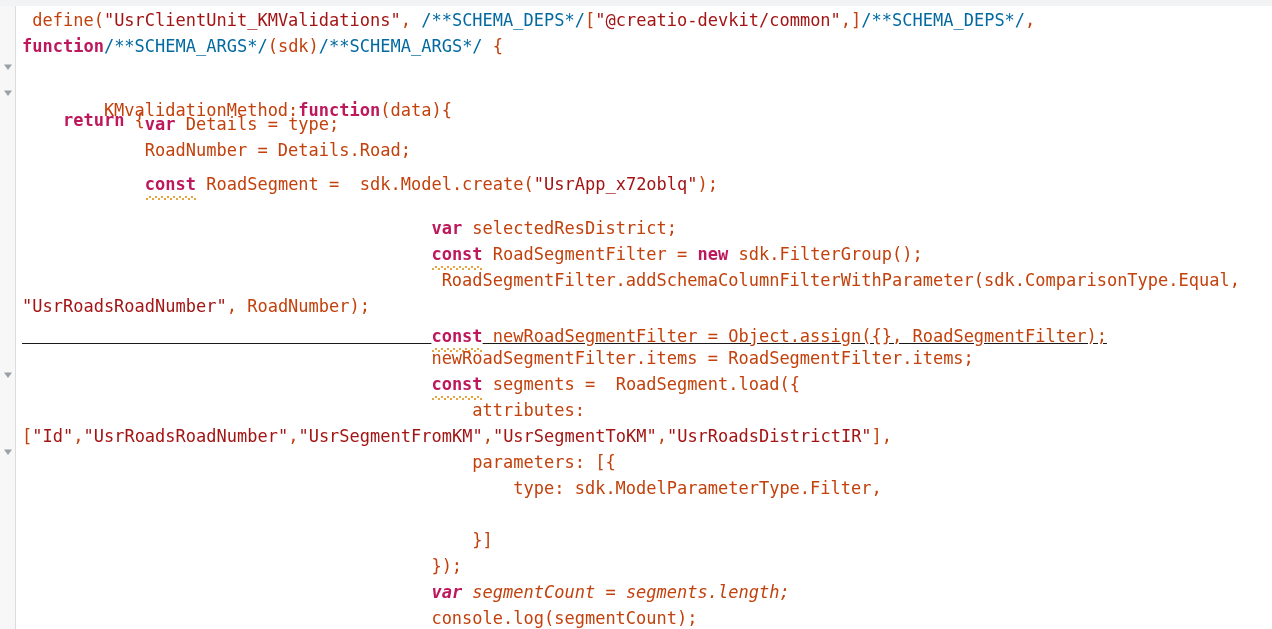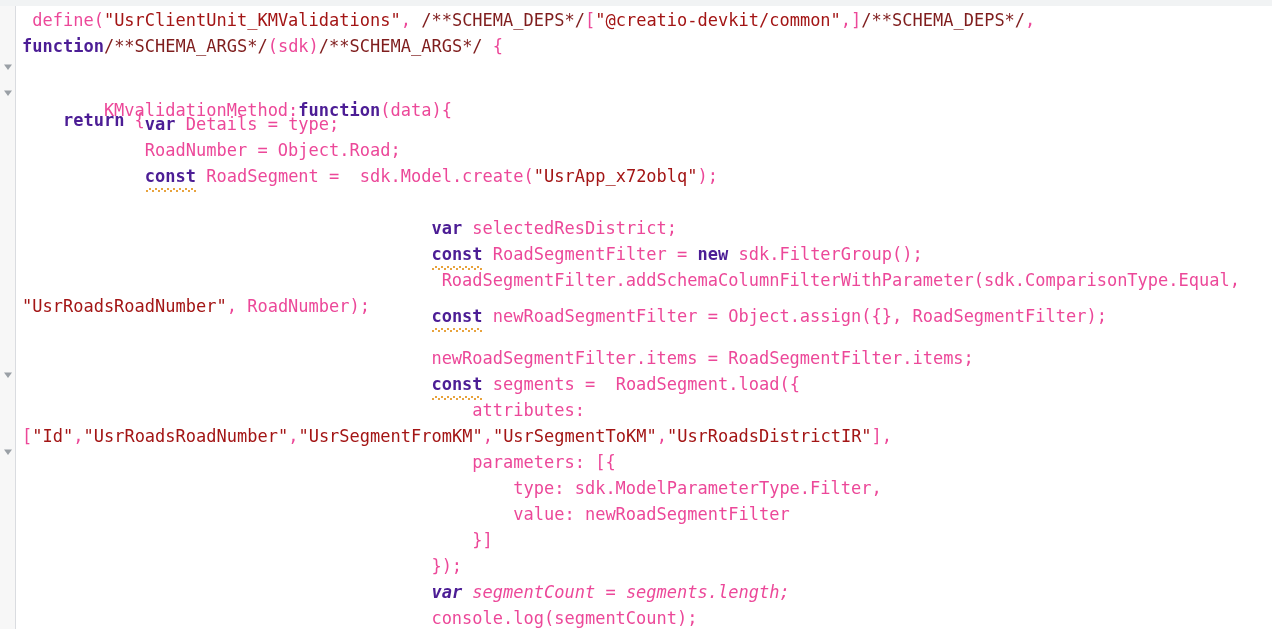--- a/index.html
+++ b/index.html
@@ -69,24 +69,24 @@
     height: 25.6px;
     line-height: 25.6px;
     font-size: 17px;
     letter-spacing: 0px;
     white-space: pre;
     color: #1a1a1a;
     font-family: "DejaVu Sans Mono", "Liberation Mono", monospace;
   }
 
   
-  .tok-plain    { color: #ec4899; }
-  .tok-keyword  { color: #4c1d95; font-weight: bold; }
+  .tok-plain    { color: #c2410c; }
+  .tok-keyword  { color: #be185d; font-weight: bold; }
   .tok-string   { color: #a31515; }
-  .tok-comment  { color: #7f1d1d; }
+  .tok-comment  { color: #0369a1; }
 
   
   .squiggle {
     position: relative;
     display: inline-block;
   }
   .squiggle::after {
     content: "";
     position: absolute;
     left: 0;
@@ -129,33 +129,32 @@
         </svg>
       </div>
     </div>
 
   <div class="code-surface" id="code-surface">
       <div class="code-line" style="top: 2px;"><span class="tok-plain"> define(</span><span class="tok-string">"UsrClientUnit_KMValidations"</span><span class="tok-plain">, </span><span class="tok-comment">/**SCHEMA_DEPS*/</span><span class="tok-plain">[</span><span class="tok-string">"@creatio-devkit/common"</span><span class="tok-plain">,]</span><span class="tok-comment">/**SCHEMA_DEPS*/</span><span class="tok-plain">,</span></div>
       <div class="code-line" style="top: 28px;"><span class="tok-keyword">function</span><span class="tok-comment">/**SCHEMA_ARGS*/</span><span class="tok-plain">(sdk)</span><span class="tok-comment">/**SCHEMA_ARGS*/</span><span class="tok-plain"> {</span></div>
       <div class="code-line" style="top: 54px; margin-top: 48px;"><span class="tok-plain">    </span><span class="tok-keyword">return</span><span class="tok-plain"> {</span></div>
       <div class="code-line" style="top: 80px; margin-top: 12px;"><span class="tok-plain">        KMvalidationMethod:</span><span class="tok-keyword">function</span><span class="tok-plain">(data){</span></div>
       <div class="code-line" style="top: 106px;"><span class="tok-plain">            </span><span class="tok-keyword">var</span><span class="tok-plain"> Details = type;</span></div>
-      <div class="code-line" style="top: 132px;"><span class="tok-plain">            RoadNumber = Object.Road;</span></div>
-      <div class="code-line" style="top: 158px;"><span class="tok-plain">            </span><span class="tok-keyword squiggle">const</span><span class="tok-plain"> RoadSegment =  sdk.Model.create(</span><span class="tok-string">"UsrApp_x72oblq"</span><span class="tok-plain">);</span></div>
+      <div class="code-line" style="top: 132px;"><span class="tok-plain">            RoadNumber = Details.Road;</span></div>
+      <div class="code-line" style="top: 166px;"><span class="tok-plain">            </span><span class="tok-keyword squiggle">const</span><span class="tok-plain"> RoadSegment =  sdk.Model.create(</span><span class="tok-string">"UsrApp_x72oblq"</span><span class="tok-plain">);</span></div>
       <div class="code-line" style="top: 236px;"><span class="tok-plain">                                        </span><span class="tok-keyword squiggle">const</span><span class="tok-plain"> RoadSegmentFilter = </span><span class="tok-keyword">new</span><span class="tok-plain"> sdk.FilterGroup();</span></div>
       <div class="code-line" style="top: 210px;"><span class="tok-plain">                                        </span><span class="tok-keyword">var</span><span class="tok-plain"> selectedResDistrict;</span></div>
       <div class="code-line" style="top: 262px;"><span class="tok-plain">                                         RoadSegmentFilter.addSchemaColumnFilterWithParameter(sdk.ComparisonType.Equal,</span></div>
       <div class="code-line" style="top: 288px;"><span class="tok-string">"UsrRoadsRoadNumber"</span><span class="tok-plain">, RoadNumber);</span></div>
-      <div class="code-line" style="top: 298px;"><span class="tok-plain">                                        </span><span class="tok-keyword squiggle">const</span><span class="tok-plain"> newRoadSegmentFilter = Object.assign({}, RoadSegmentFilter);</span></div>
+      <div class="code-line" style="top: 318px; text-decoration: underline;"><span class="tok-plain">                                        </span><span class="tok-keyword squiggle">const</span><span class="tok-plain"> newRoadSegmentFilter = Object.assign({}, RoadSegmentFilter);</span></div>
       <div class="code-line" style="top: 340px;"><span class="tok-plain">                                        newRoadSegmentFilter.items = RoadSegmentFilter.items;</span></div>
       <div class="code-line" style="top: 366px;"><span class="tok-plain">                                        </span><span class="tok-keyword squiggle">const</span><span class="tok-plain"> segments =  RoadSegment.load({</span></div>
       <div class="code-line" style="top: 392px;"><span class="tok-plain">                                            attributes:</span></div>
       <div class="code-line" style="top: 418px;"><span class="tok-plain">[</span><span class="tok-string">"Id"</span><span class="tok-plain">,</span><span class="tok-string">"UsrRoadsRoadNumber"</span><span class="tok-plain">,</span><span class="tok-string">"UsrSegmentFromKM"</span><span class="tok-plain">,</span><span class="tok-string">"UsrSegmentToKM"</span><span class="tok-plain">,</span><span class="tok-string">"UsrRoadsDistrictIR"</span><span class="tok-plain">],</span></div>
       <div class="code-line" style="top: 444px;"><span class="tok-plain">                                            parameters: [{</span></div>
       <div class="code-line" style="top: 470px;"><span class="tok-plain">                                                type: sdk.ModelParameterType.Filter,</span></div>
-      <div class="code-line" style="top: 496px;"><span class="tok-plain">                                                value: newRoadSegmentFilter</span></div>
       <div class="code-line" style="top: 522px;"><span class="tok-plain">                                            }]</span></div>
       <div class="code-line" style="top: 548px;"><span class="tok-plain">                                        });</span></div>
       <div class="code-line" style="top: 574px; font-style: italic;"><span class="tok-plain">                                        </span><span class="tok-keyword">var</span><span class="tok-plain"> segmentCount = segments.length;</span></div>
       <div class="code-line" style="top: 600px;"><span class="tok-plain">                                        console.log(segmentCount);</span></div>
     </div>
 
 </div>
 
 </body></html>

